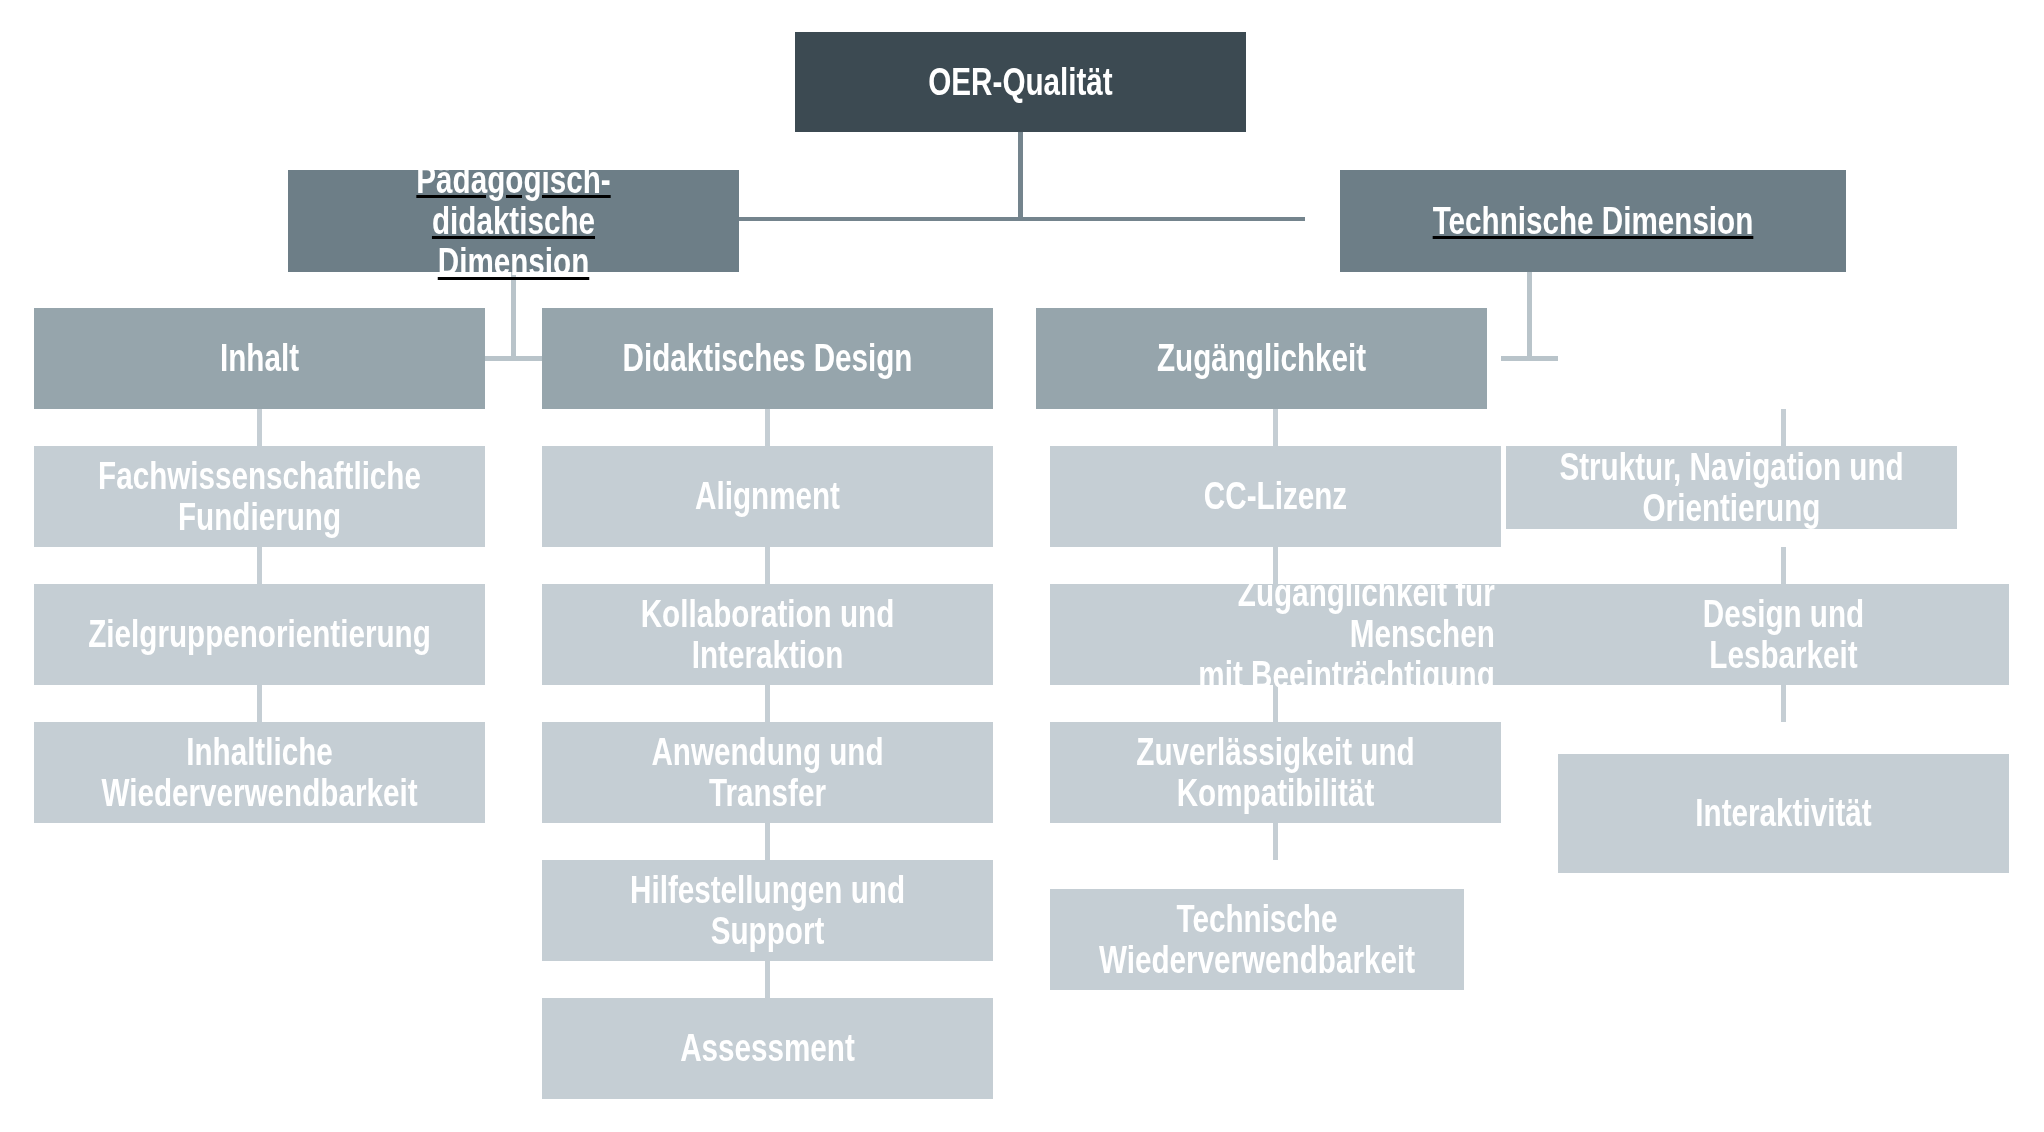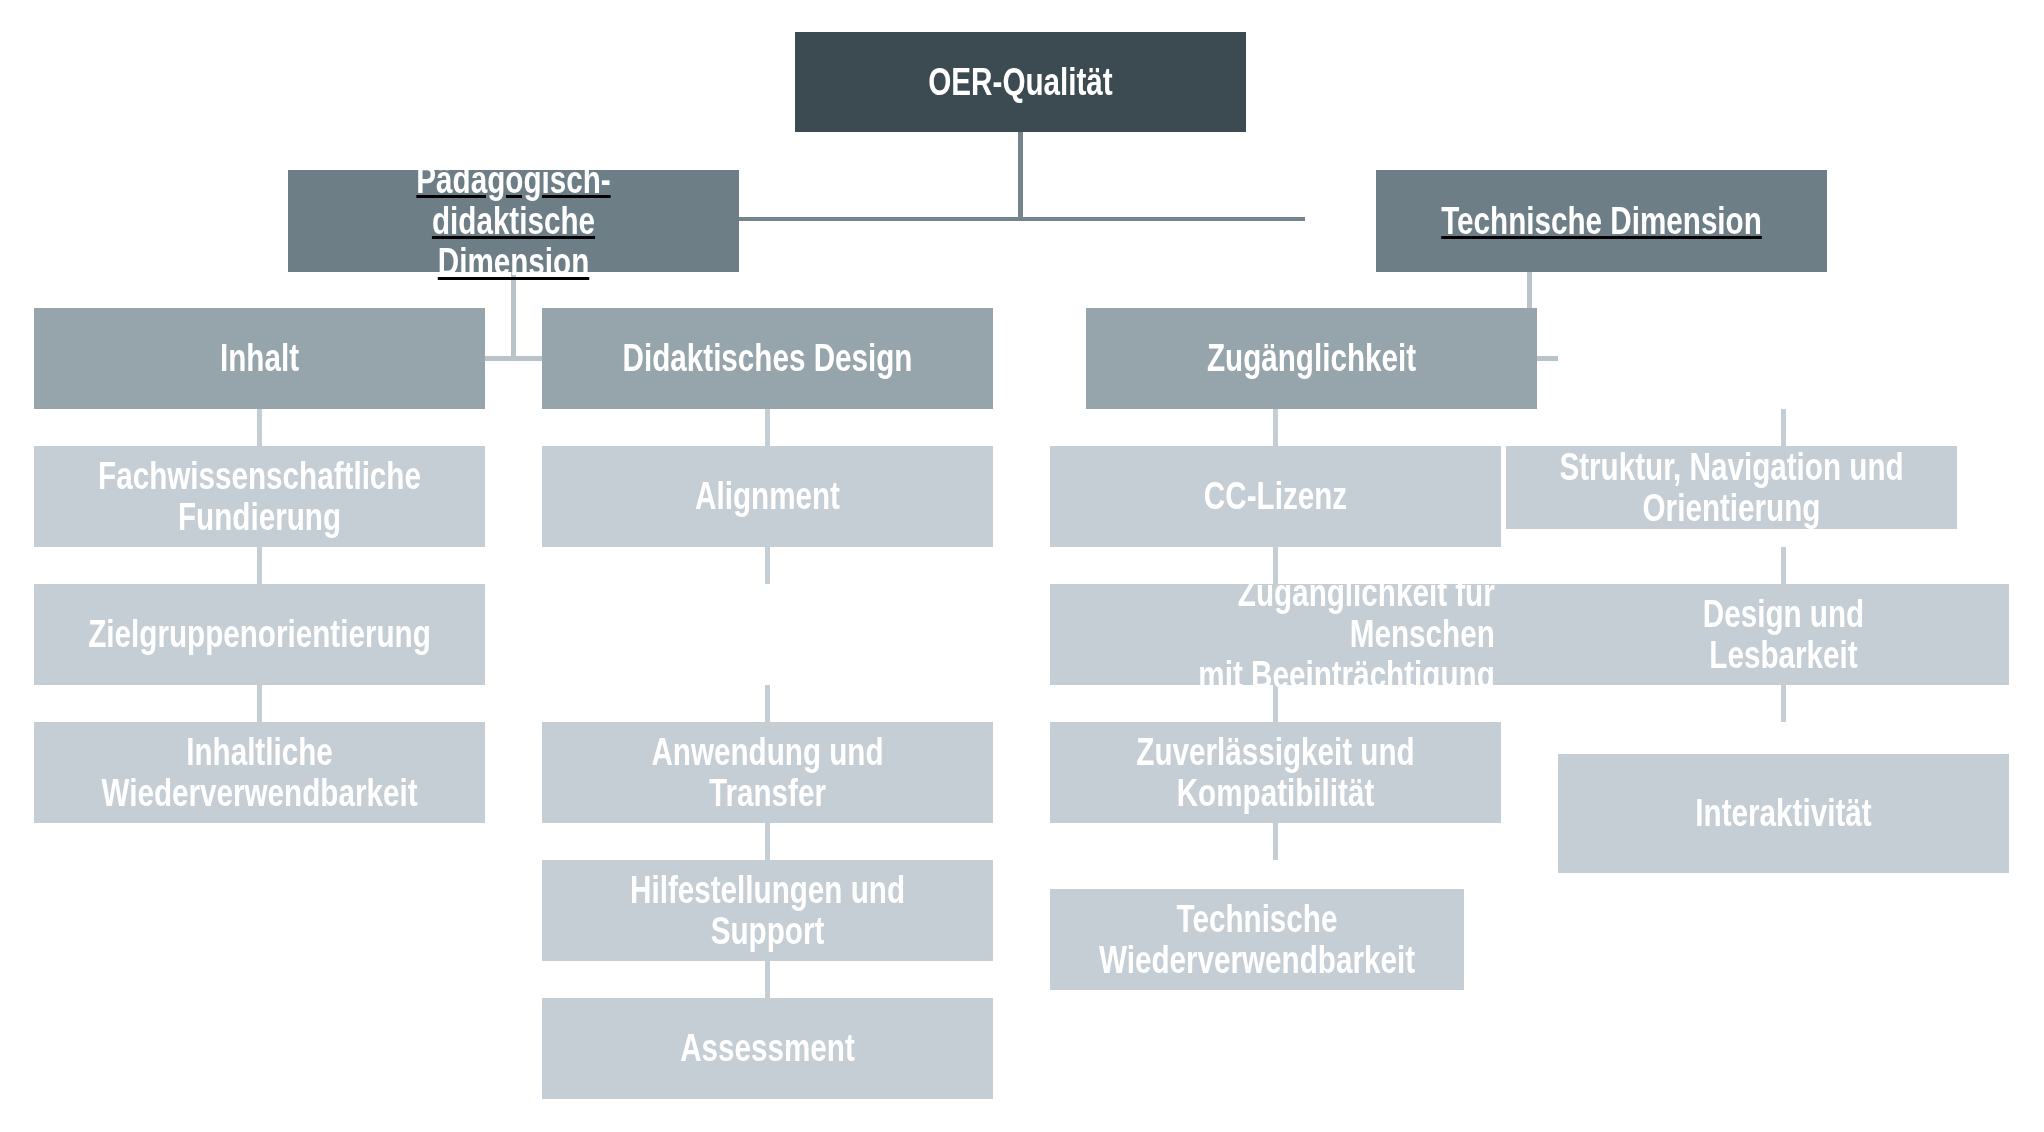--- a/index.html
+++ b/index.html
@@ -80,48 +80,52 @@
   <div class="conn conn--light" style="left:1781px; top:685px; width:5px; height:37px"></div>
 
   <div class="node node--root" style="left:795px; top:32px; width:451px; height:100px">
     <span class="label">OER-Qualität</span>
   </div>
 
   <div class="node node--dimension" style="left:288px; top:170px; width:451px; height:102px">
     <span class="label">Pädagogisch-didaktische
 Dimension</span>
   </div>
-  <div class="node node--dimension" style="left:1376px; top:170px; width:451px; height:102px">
+  <div class="node node--dimension" style="left:1340px; top:170px; width:506px; height:102px">
     <span class="label">Technische Dimension</span>
   </div>
 
   <div class="node node--category" style="left:34px; top:308px; width:451px; height:101px">
     <span class="label">Inhalt</span>
   </div>
   <div class="node node--category" style="left:542px; top:308px; width:451px; height:101px">
     <span class="label">Didaktisches Design</span>
   </div>
-  <div class="node node--category" style="left:1086px; top:308px; width:451px; height:101px">
+  <div class="node node--category" style="left:1036px; top:308px; width:451px; height:101px">
     <span class="label">Zugänglichkeit</span>
   </div>
 
   <div class="node node--leaf" style="left:34px; top:446px; width:451px; height:101px">
     <span class="label">Fachwissenschaftliche
 Fundierung</span>
   </div>
   <div class="node node--leaf" style="left:34px; top:584px; width:451px; height:101px">
     <span class="label">Zielgruppenorientierung</span>
   </div>
   <div class="node node--leaf" style="left:34px; top:722px; width:451px; height:101px">
     <span class="label">Inhaltliche
 Wiederverwendbarkeit</span>
   </div>
 
   <div class="node node--leaf" style="left:542px; top:446px; width:451px; height:101px">
     <span class="label">Alignment</span>
+  </div>
+  <div class="node node--leaf" style="left:542px; top:584px; width:451px; height:101px">
+    <span class="label">Kollaboration und
+Interaktion</span>
   </div>
   <div class="node node--leaf" style="left:542px; top:722px; width:451px; height:101px">
     <span class="label">Anwendung und
 Transfer</span>
   </div>
   <div class="node node--leaf" style="left:542px; top:860px; width:451px; height:101px">
     <span class="label">Hilfestellungen und
 Support</span>
   </div>
   <div class="node node--leaf" style="left:542px; top:998px; width:451px; height:101px">

